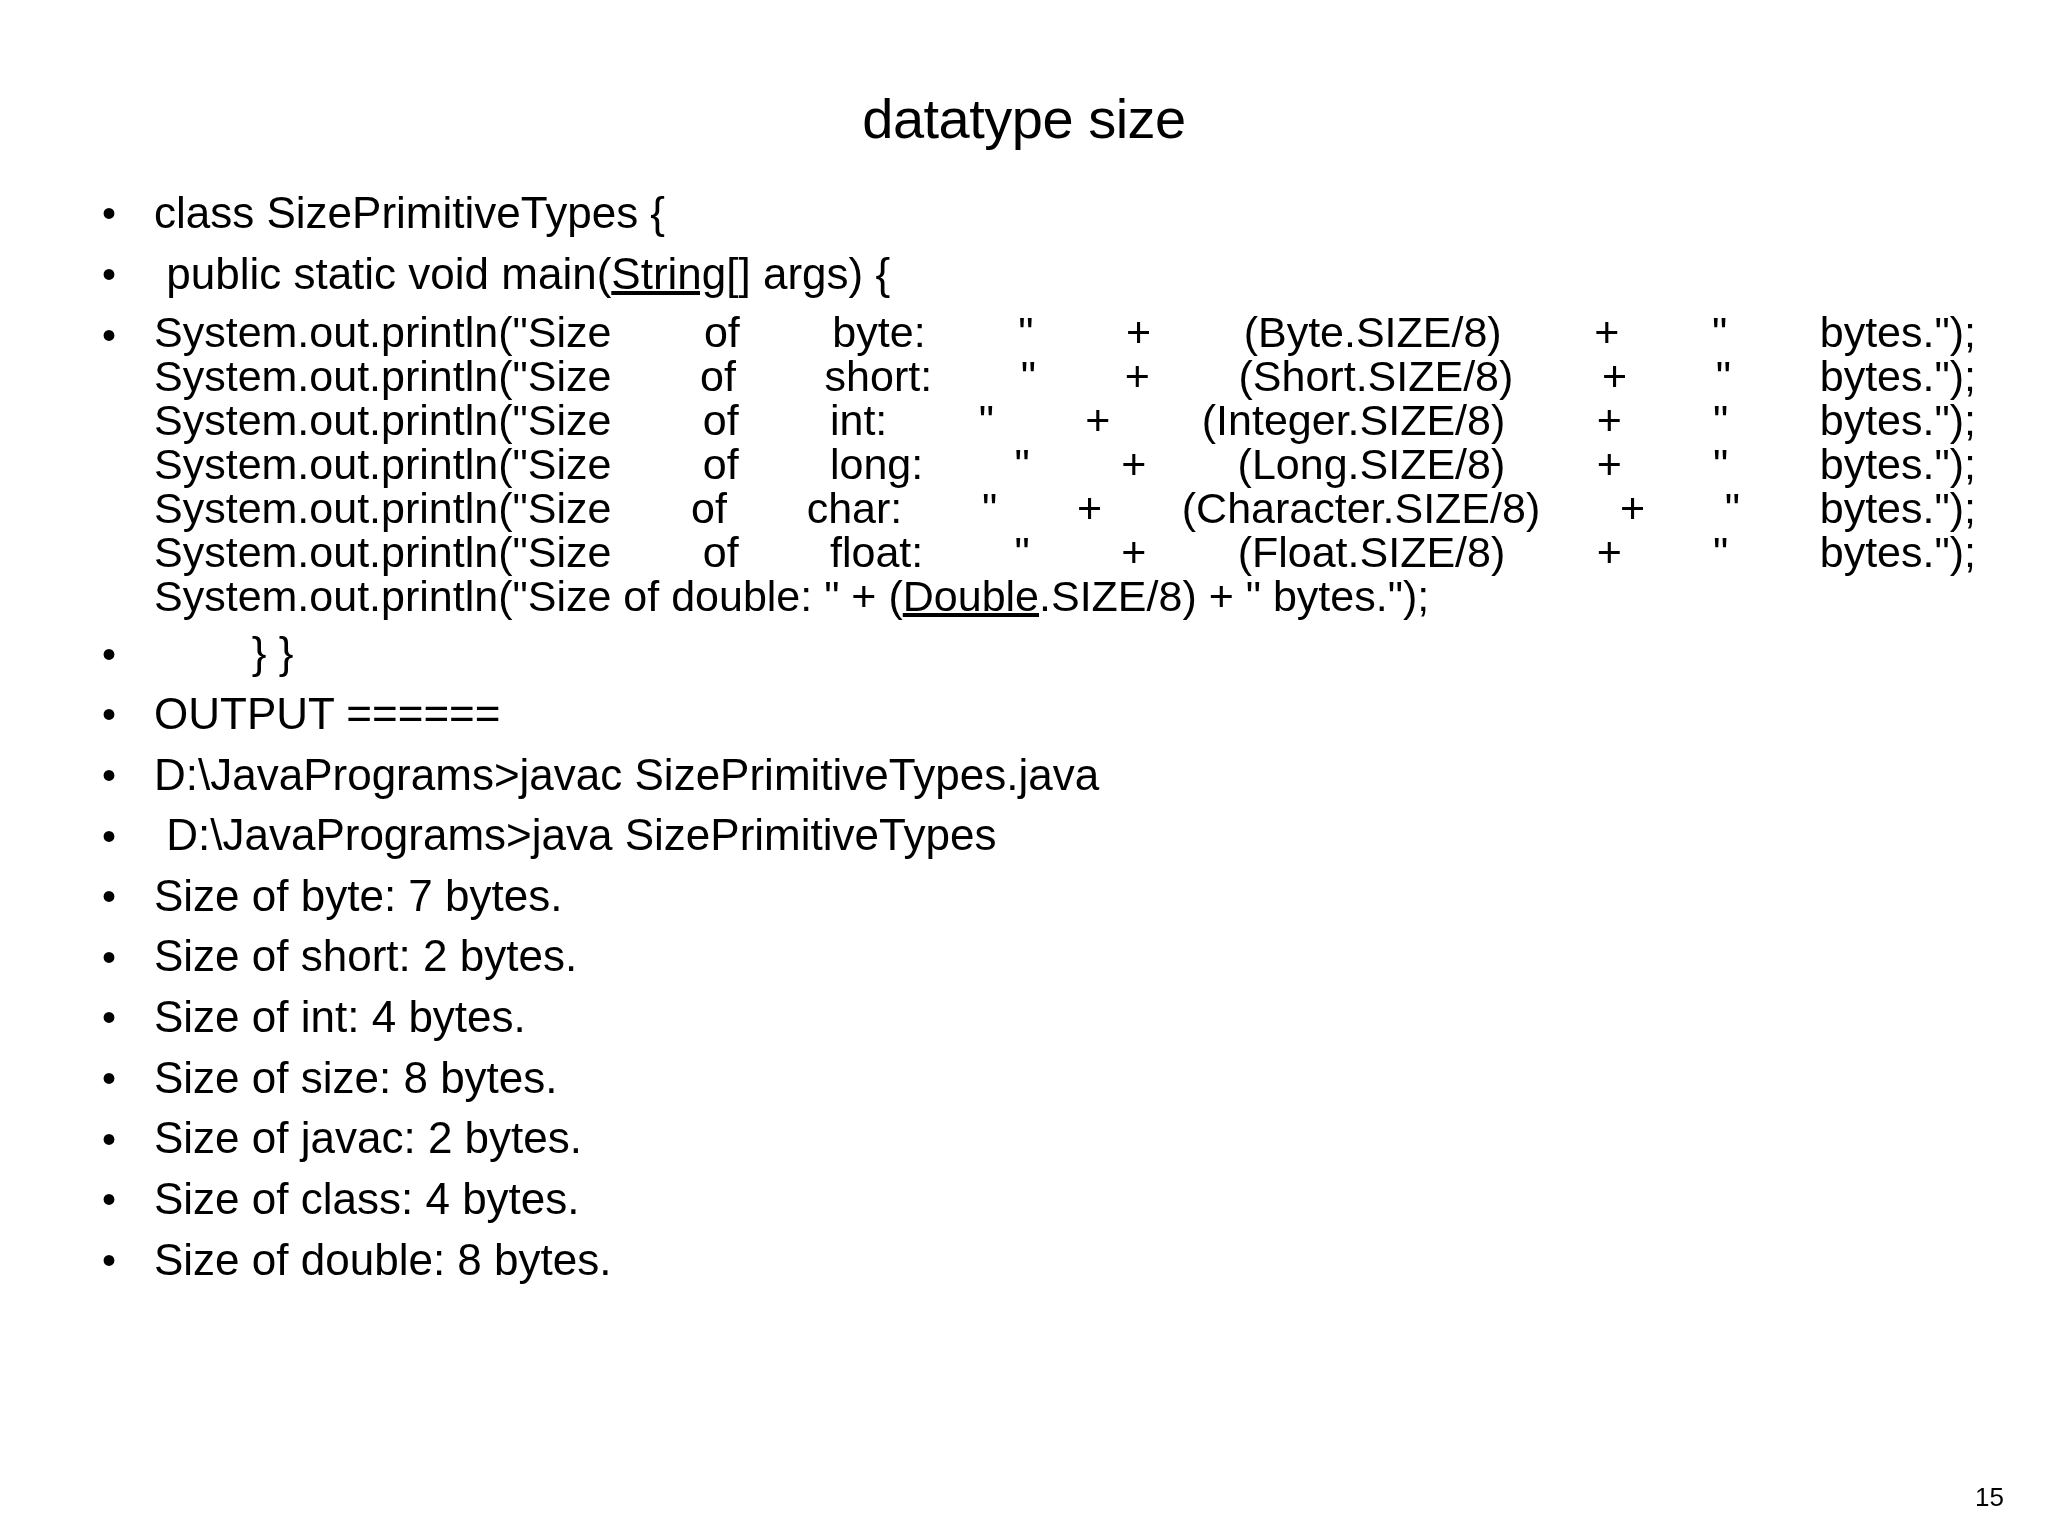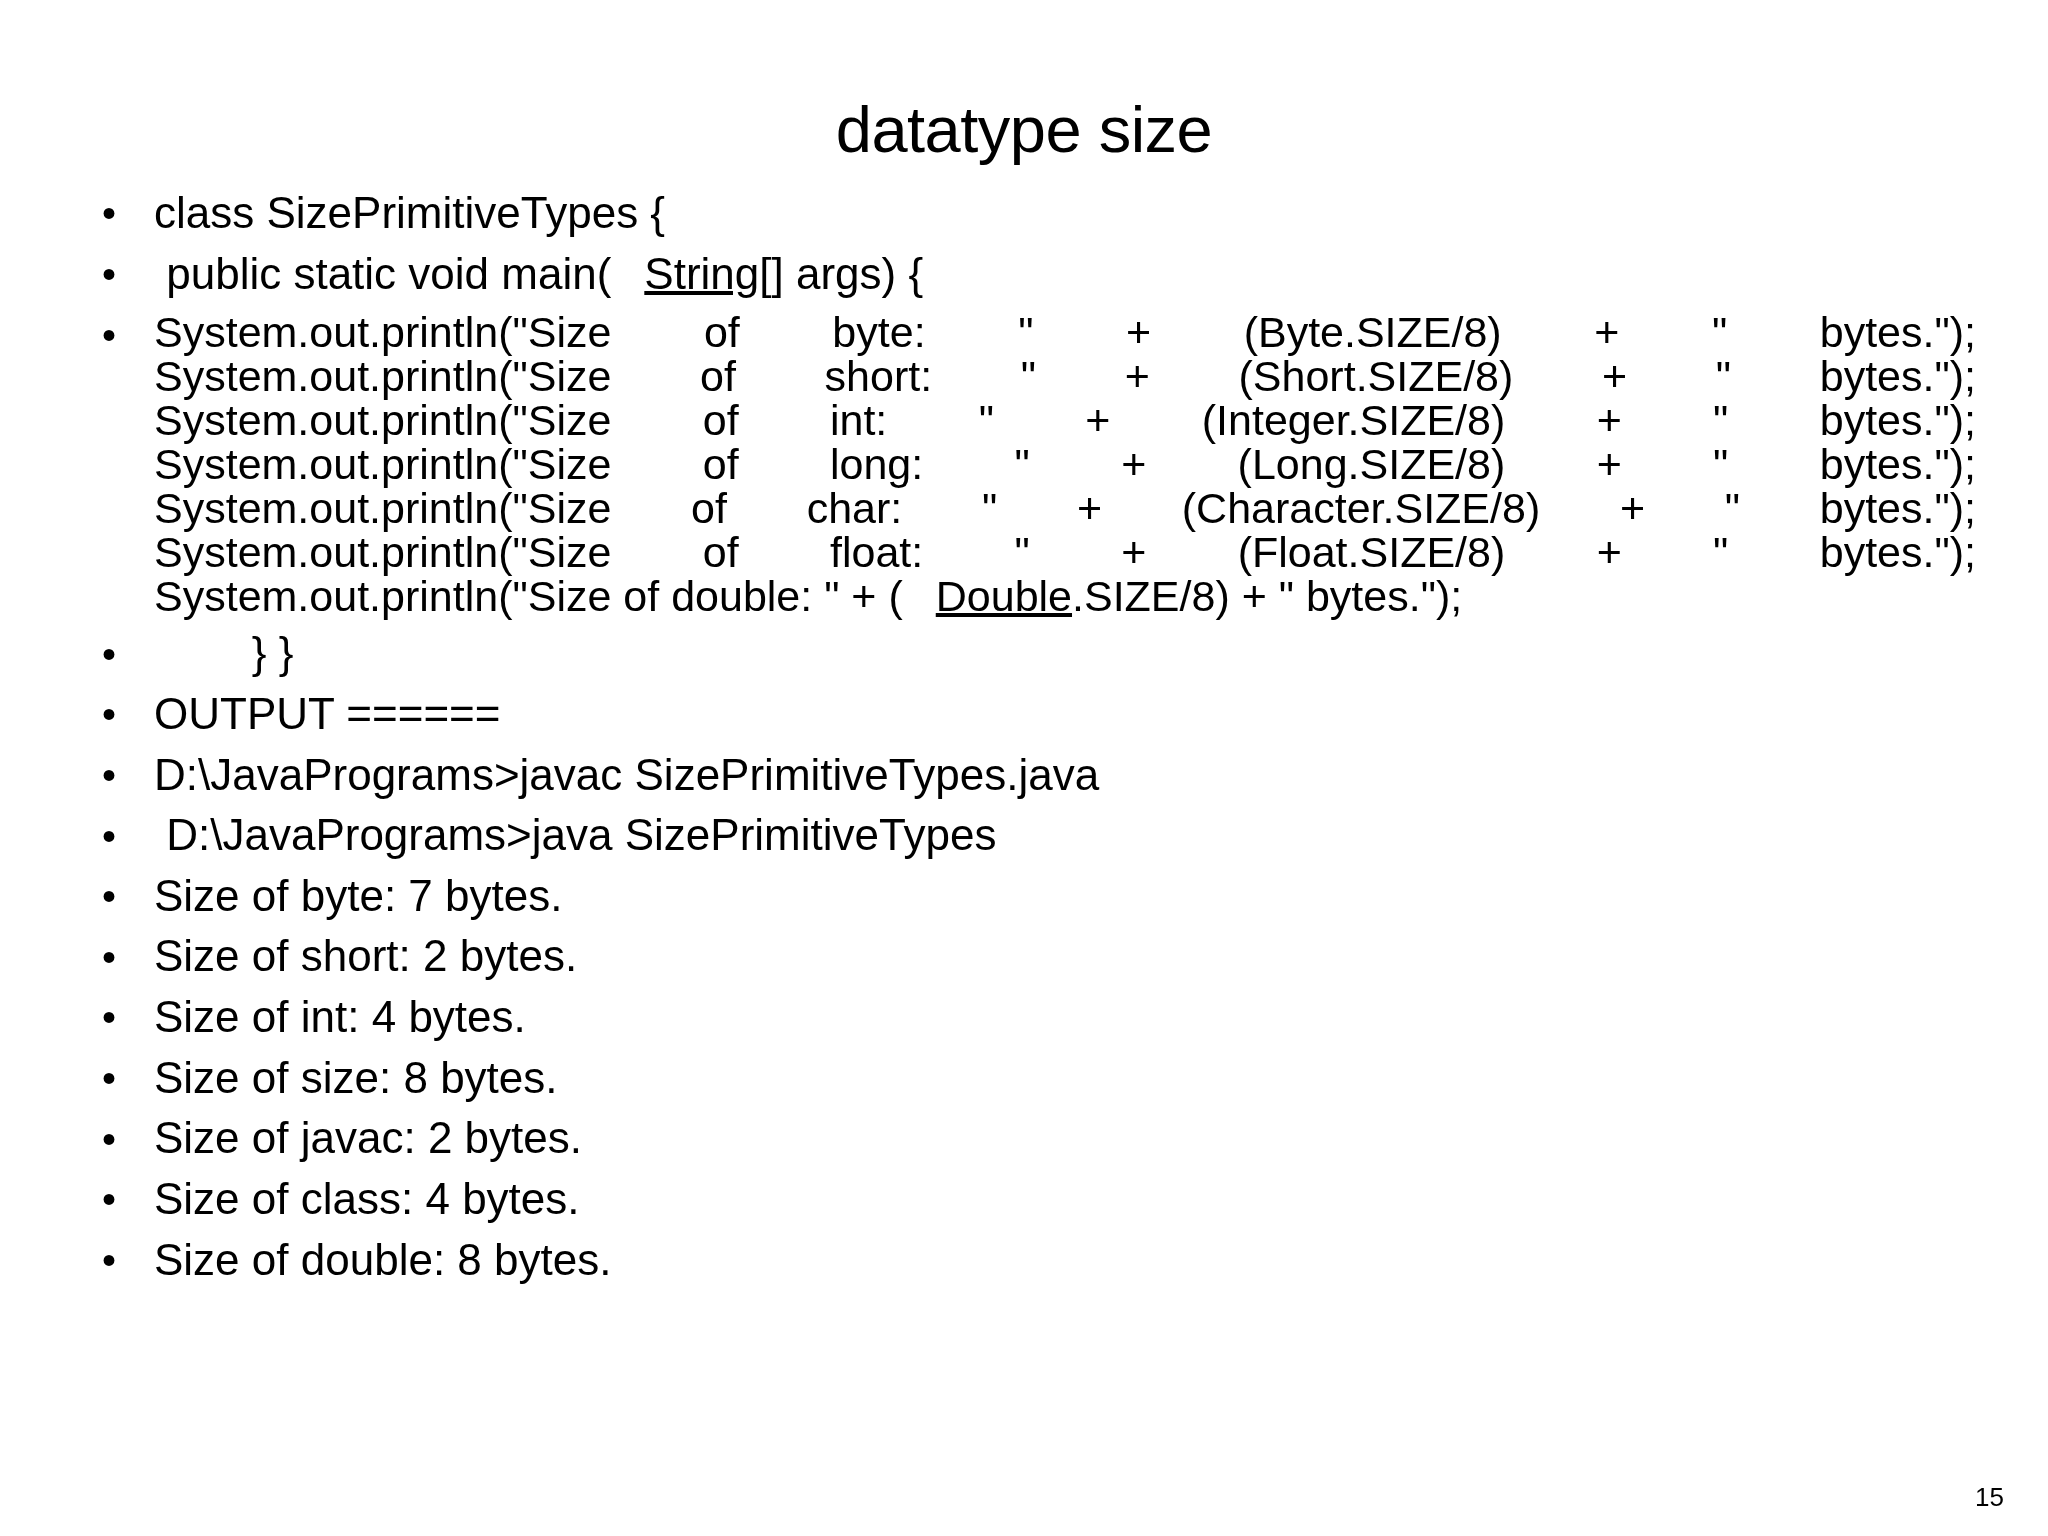--- a/index.html
+++ b/index.html
@@ -23,21 +23,21 @@
     background: #ffffff;
   }
 
   
   .slide-title {
     position: absolute;
     left: 0;
     top: 52px;
     width: 2048px;
     text-align: center;
-    font-size: 65px;
+    font-size: 56px;
     line-height: 1.05;
     font-weight: 400;
     letter-spacing: -0.5px;
     white-space: nowrap;
   }
 
   
   .body-list {
     position: absolute;
     left: 96px;
@@ -88,21 +88,21 @@
     margin-bottom: 1px;
     white-space: normal;
     word-spacing: 0px;
   }
   .code-line.last-line {
     text-align: left;
     text-align-last: left;
   }
 
   b, .b { font-weight: 400; }
-  u, .u { text-decoration: underline; text-underline-offset: 2px; margin-left: 33px; }
+  u, .u { text-decoration: underline; text-underline-offset: 2px; }
 
   .indent-sp { white-space: pre; }
 
   
   .page-number {
     position: absolute;
     right: 44px;
     bottom: 26px;
     font-size: 26px;
     line-height: 1;

